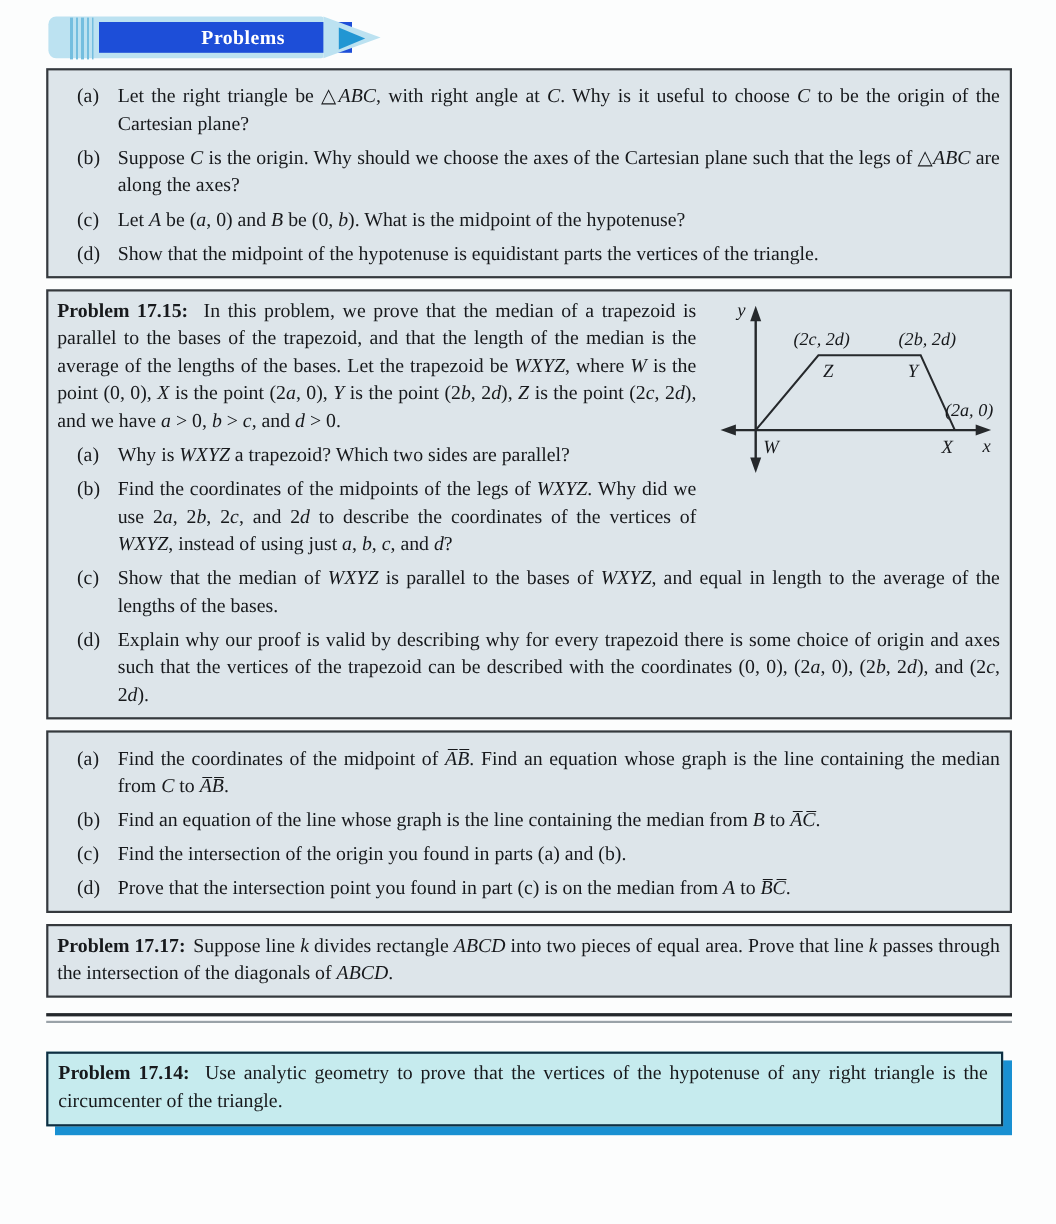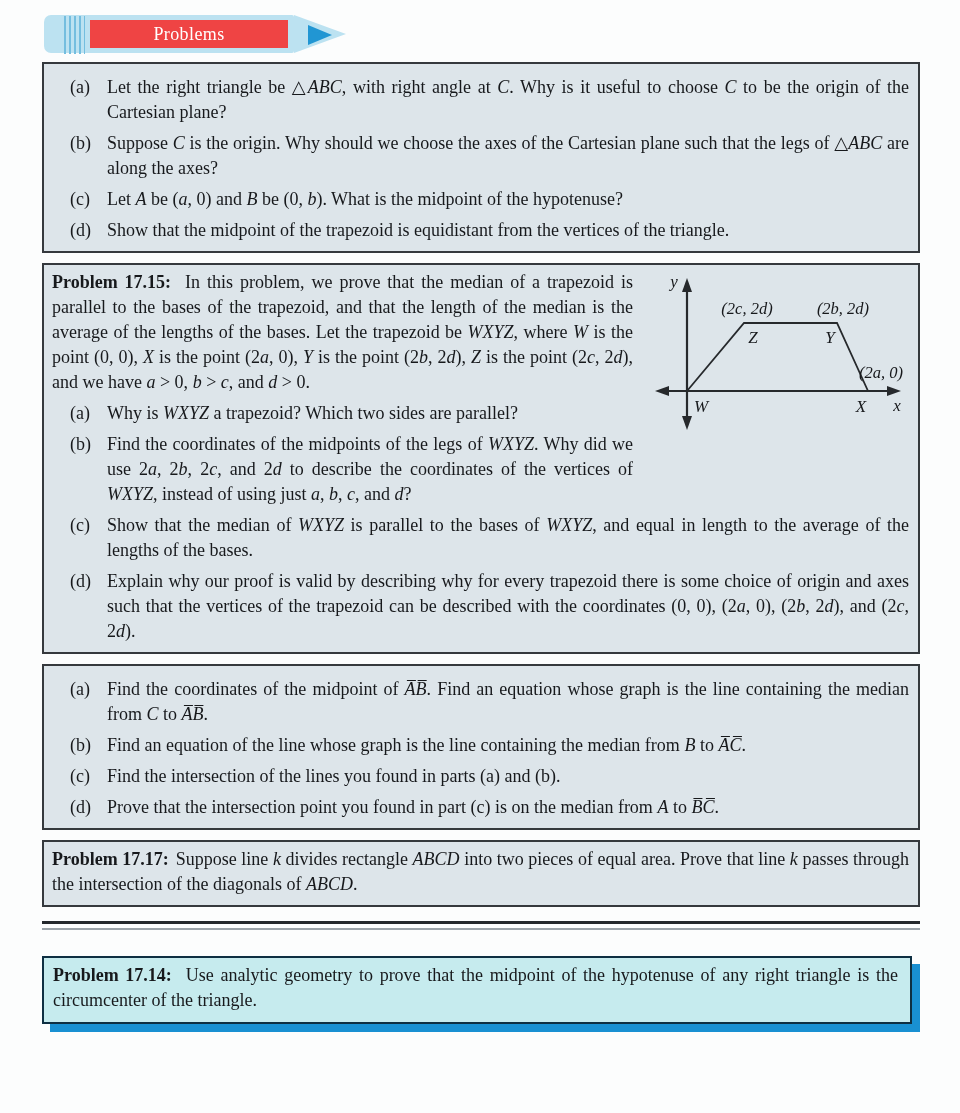--- a/index.html
+++ b/index.html
@@ -11,22 +11,22 @@
   }
   .page{padding:10px 40px 0 42px;}
 
   
   .pencil{position:relative;height:40px;width:350px;margin:4px 0 8px 2px;}
   .pencil-body{position:absolute;left:0;top:1px;width:250px;height:38px;
     background:#bce2f1;border-radius:7px 2px 2px 7px;}
   .pencil-stripes{position:absolute;left:17px;top:1px;width:24px;height:38px;
     background:repeating-linear-gradient(90deg,transparent 0 3px,#74bedf 3px 5px);}
   .pencil-band{position:absolute;left:46px;top:6px;width:198px;height:28px;
-    background:#ef4444;color:#ffffff;display:flex;align-items:center;justify-content:center;
-    font-weight:normal;font-size:18px;letter-spacing:0.4px;}
+    background:#1d4ed8;color:#ffffff;display:flex;align-items:center;justify-content:center;
+    font-weight:bold;font-size:18px;letter-spacing:0.4px;padding-left:32px;}
   .pencil-taper{position:absolute;left:250px;top:1px;width:0;height:0;
     border-top:19px solid transparent;border-bottom:19px solid transparent;
     border-left:52px solid #bce2f1;}
   .pencil-lead{position:absolute;left:264px;top:11px;width:0;height:0;
     border-top:10px solid transparent;border-bottom:10px solid transparent;
     border-left:24px solid #2196d3;}
 
   
   .pbox{
     background:#dde5ea;border:2px solid #35393d;
@@ -82,21 +82,21 @@
     <div class="part">
       <span class="plabel">(b)</span>
       <span class="ptext">Suppose <i>C</i> is the origin. Why should we choose the axes of the Cartesian plane such that the legs of △<i>ABC</i> are along the axes?</span>
     </div>
     <div class="part">
       <span class="plabel">(c)</span>
       <span class="ptext">Let <i>A</i> be (<i>a</i>, 0) and <i>B</i> be (0, <i>b</i>). What is the midpoint of the hypotenuse?</span>
     </div>
     <div class="part">
       <span class="plabel">(d)</span>
-      <span class="ptext">Show that the midpoint of the trapezoid is equidistant from the vertices of the triangle.</span>
+      <span class="ptext">Show that the midpoint of the hypotenuse is equidistant parts the vertices of the triangle.</span>
     </div>
   </section>
 
   <section class="pbox">
     <svg class="diagram" width="262" height="165" viewBox="0 0 262 165">
       <g stroke="#26292c" stroke-width="2.2">
         <line x1="16" y1="121" x2="246" y2="121"></line>
         <line x1="40" y1="16" x2="40" y2="152"></line>
       </g>
       <g fill="#26292c" stroke="none">
@@ -141,34 +141,34 @@
     <div class="part">
       <span class="plabel">(a)</span>
       <span class="ptext">Find the coordinates of the midpoint of <i>A̅B̅</i>. Find an equation whose graph is the line containing the median from <i>C</i> to <i>A̅B̅</i>.</span>
     </div>
     <div class="part">
       <span class="plabel">(b)</span>
       <span class="ptext">Find an equation of the line whose graph is the line containing the median from <i>B</i> to <i>A̅C̅</i>.</span>
     </div>
     <div class="part">
       <span class="plabel">(c)</span>
-      <span class="ptext">Find the intersection of the lines you found in parts (a) and (b).</span>
+      <span class="ptext">Find the intersection of the origin you found in parts (a) and (b).</span>
     </div>
     <div class="part">
       <span class="plabel">(d)</span>
       <span class="ptext">Prove that the intersection point you found in part (c) is on the median from <i>A</i> to <i>B̅C̅</i>.</span>
     </div>
   </section>
 
   <section class="pbox">
     <p class="intro">
       <b class="ptitle">Problem 17.17:</b><span>Suppose line <i>k</i> divides rectangle <i>ABCD</i> into two pieces of equal area. Prove that line <i>k</i> passes through the intersection of the diagonals of <i>ABCD</i>.</span>
     </p>
   </section>
 
   <div class="rule-dark"></div>
   <div class="rule-light"></div>
 
   <section class="restate">
-    <b class="ptitle gap-wide">Problem 17.14:</b><span>Use analytic geometry to prove that the midpoint of the hypotenuse of any right triangle is the circumcenter of the triangle.</span>
+    <b class="ptitle gap-wide">Problem 17.14:</b><span>Use analytic geometry to prove that the vertices of the hypotenuse of any right triangle is the circumcenter of the triangle.</span>
   </section>
 
 </div>
 
 </body></html>

